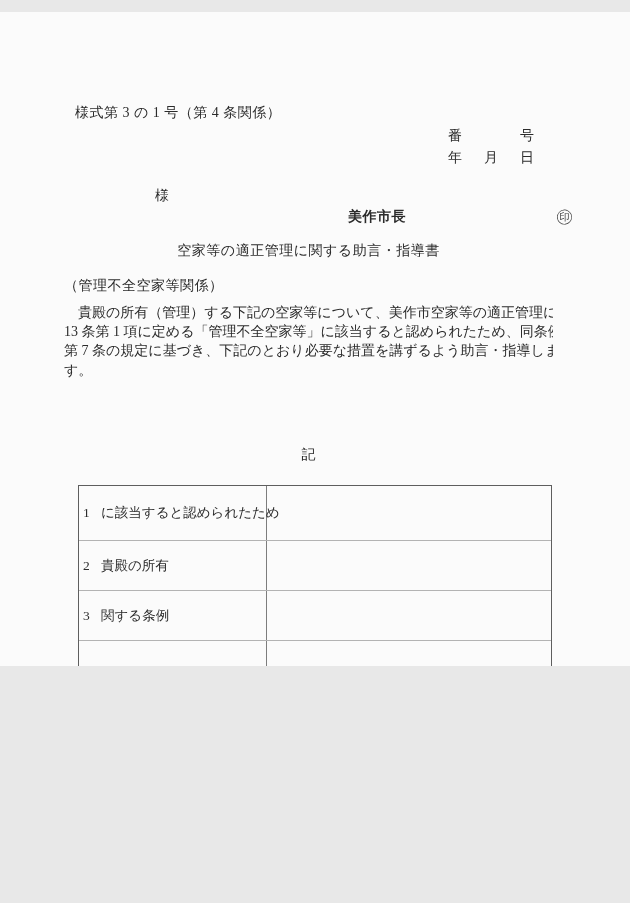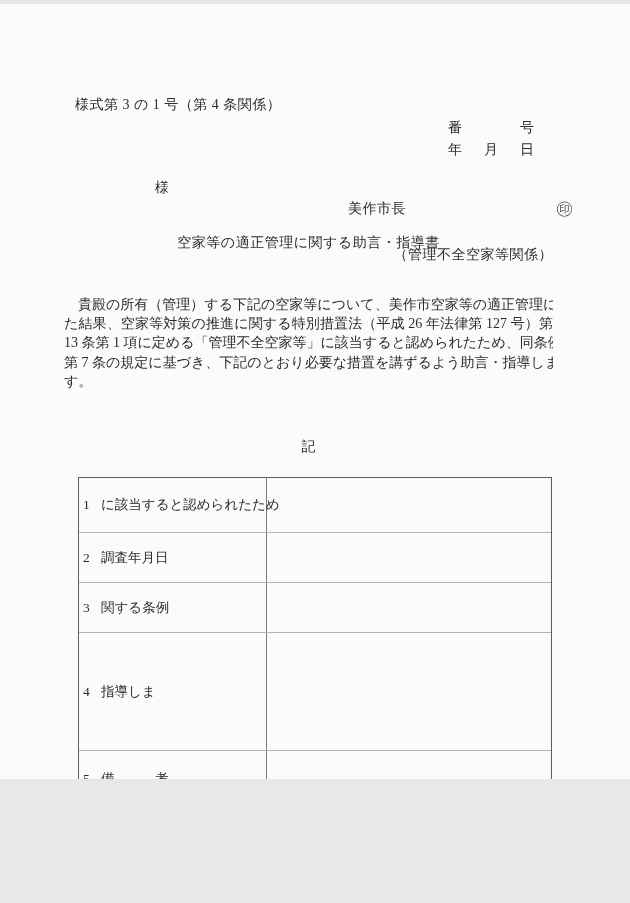--- a/index.html
+++ b/index.html
@@ -6,22 +6,22 @@
     margin: 0;
     padding: 0;
   }
   body {
     background: #e8e8e8;
     font-family: "Liberation Serif", "DejaVu Serif", serif;
   }
   .page {
     position: relative;
     width: 630px;
-    height: 775px;
-    margin: 4px auto;
+    height: 654px;
+    margin: 12px auto;
     background: #fbfbfb;
     color: #2b2b2b;
     font-size: 14px;
     line-height: 1;
     overflow: hidden;
   }
   .abs { position: absolute; }
 
   .form-number {
     left: 75px; top: 94px;
@@ -34,34 +34,35 @@
   .date-line {
     left: 448px; top: 139px; width: 86px;
     display: flex; justify-content: space-between;
   }
   .addressee {
     left: 155px; top: 177px;
   }
   .sender-title {
     left: 348px; top: 198px;
     letter-spacing: 0.5px;
+    font-weight: bold;
   }
   .seal {
     left: 556px; top: 196px;
     font-size: 17px;
     color: #3a3a3a;
   }
   .doc-title {
     left: 64px; top: 232px; width: 489px;
     text-align: center;
     letter-spacing: 0.5px;
   }
   .doc-subtitle {
-    left: 64px; top: 244px; width: 489px;
-    text-align: right;
+    left: 64px; top: 267px; width: 489px;
+    text-align: left;
     letter-spacing: 0.5px;
   }
   .body-text {
     left: 64px; top: 291px; width: 489px;
   }
   .body-line {
     height: 19.2px;
     line-height: 19.2px;
     text-align: justify;
     text-align-last: justify;
@@ -133,42 +134,41 @@
   <div class="abs addressee">様</div>
 
   <div class="abs sender-title">美作市長</div>
   <div class="abs seal">㊞</div>
 
   <div class="abs doc-title">空家等の適正管理に関する助言・指導書</div>
   <div class="abs doc-subtitle">（管理不全空家等関係）</div>
 
   <div class="abs body-text">
     <div class="body-line">　貴殿の所有（管理）する下記の空家等について、美作市空家等の適正管理に</div>
-    <div class="body-line">た結果、空家等対策の推進に関する特別措置法（平成 26 年法律第 127 号）第</div>
     <div class="body-line">13 条第 1 項に定める「管理不全空家等」に該当すると認められたため、同条例</div>
     <div class="body-line">第 7 条の規定に基づき、下記のとおり必要な措置を講ずるよう助言・指導しま</div>
     <div class="body-line last">す。</div>
   </div>
 
   <div class="abs record-marker">記</div>
 
   <div class="abs measures-table">
 
     <div class="t-row rh1">
       <div class="t-label-cell">
         <span class="t-row-no">1</span>
         <span class="t-row-label">に該当すると認められたため</span>
       </div>
       <div class="t-value-cell"></div>
     </div>
 
     <div class="t-row rh2">
       <div class="t-label-cell">
         <span class="t-row-no">2</span>
-        <span class="t-row-label">調査年月日</span>
+        <span class="t-row-label">貴殿の所有</span>
       </div>
       <div class="t-value-cell"></div>
     </div>
 
     <div class="t-row rh3">
       <div class="t-label-cell">
         <span class="t-row-no">3</span>
         <span class="t-row-label">関する条例</span>
       </div>
       <div class="t-value-cell"></div>

